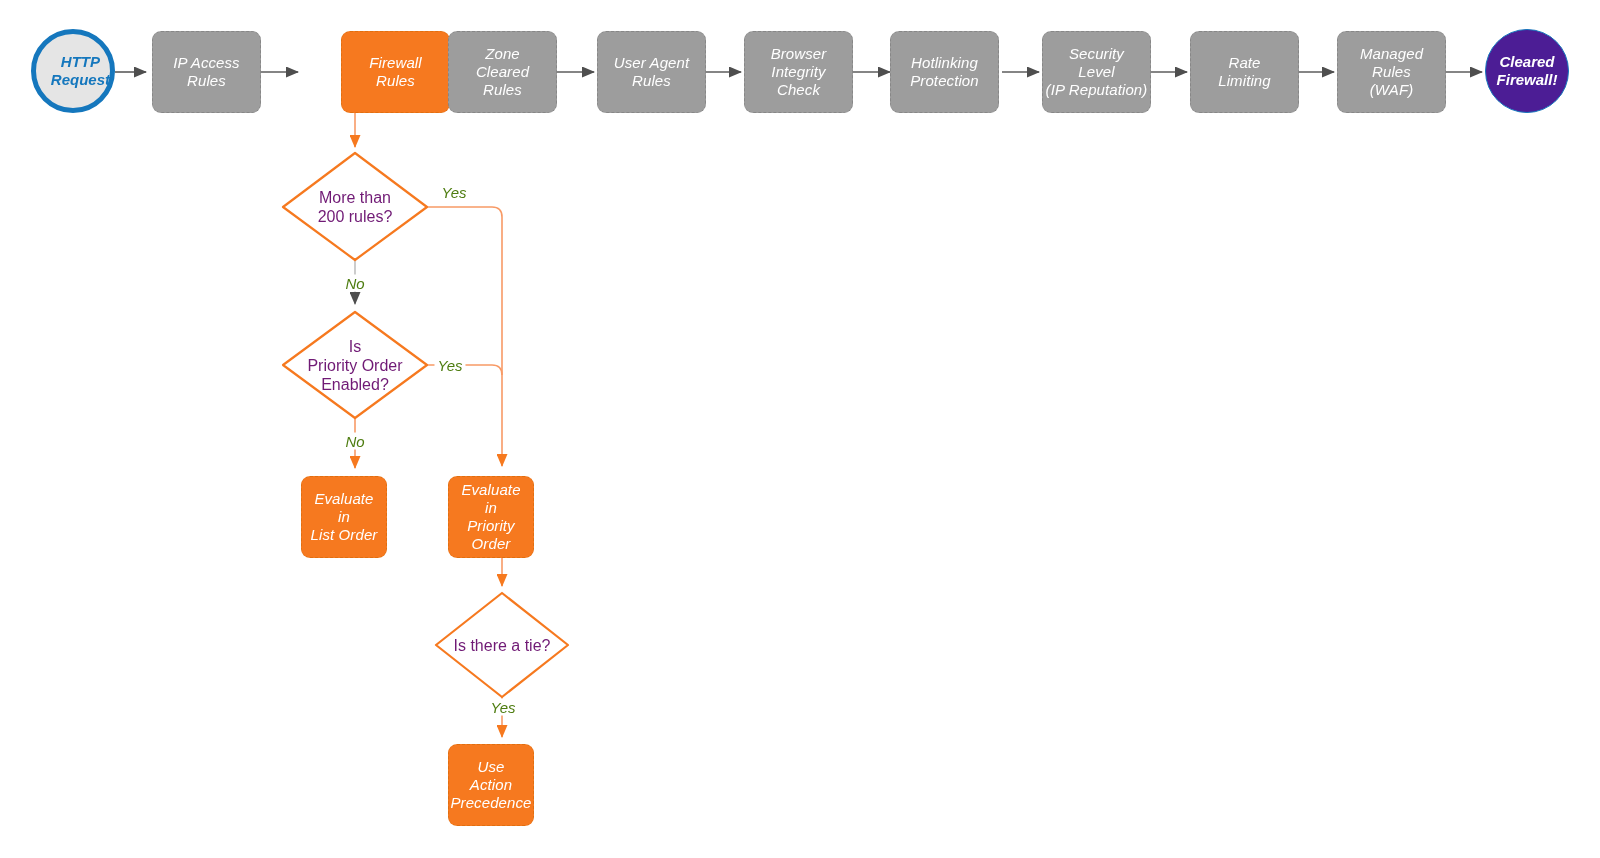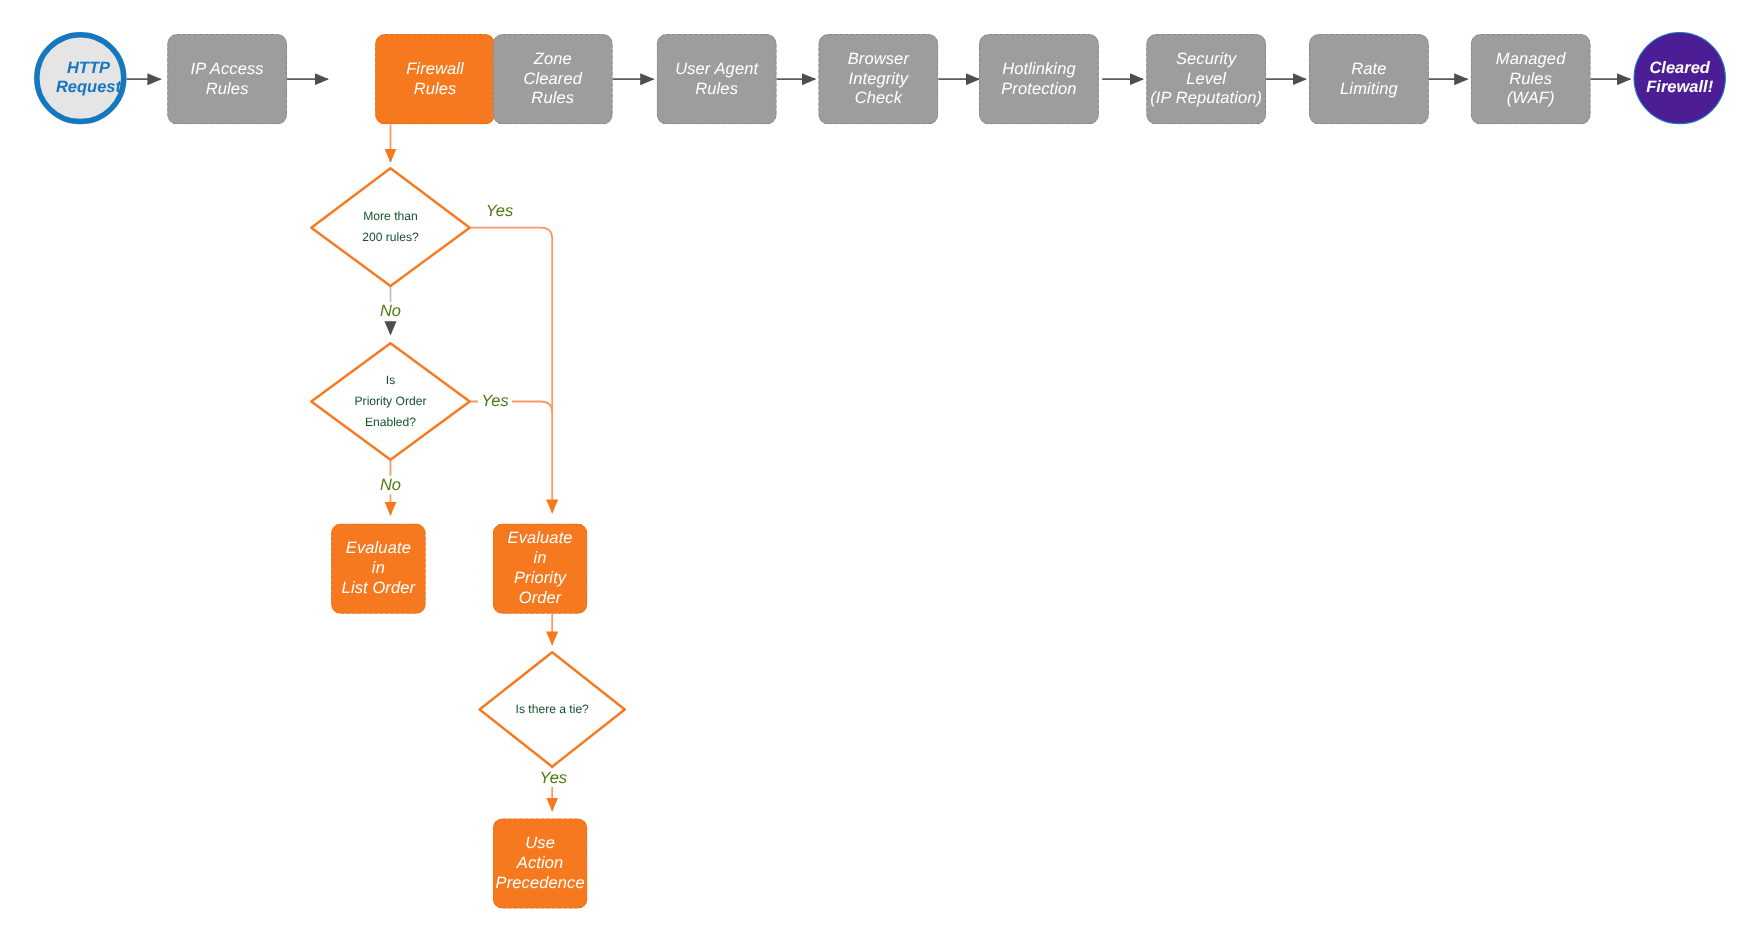--- a/index.html
+++ b/index.html
@@ -44,21 +44,21 @@
   .action-box{
     position:absolute;width:86px;height:82px;
     background:#F6791F;border:1px dashed #E06F10;border-radius:9px;
     box-sizing:border-box;
     display:flex;align-items:center;justify-content:center;text-align:center;
   }
 
   
   .diamond-label{
     position:absolute;width:140px;text-align:center;
-    color:#14532d;font-size:11px;line-height:19px;white-space:pre-line;
+    color:#701a75;font-size:16px;line-height:19px;white-space:pre-line;
   }
 
   
   .edge-label{
     position:absolute;transform:translate(-50%,-50%);
     color:#4d7c0f;font-style:italic;font-size:15px;
     background:#ffffff;padding:0 3px;
   }
 </style>
 </head>

